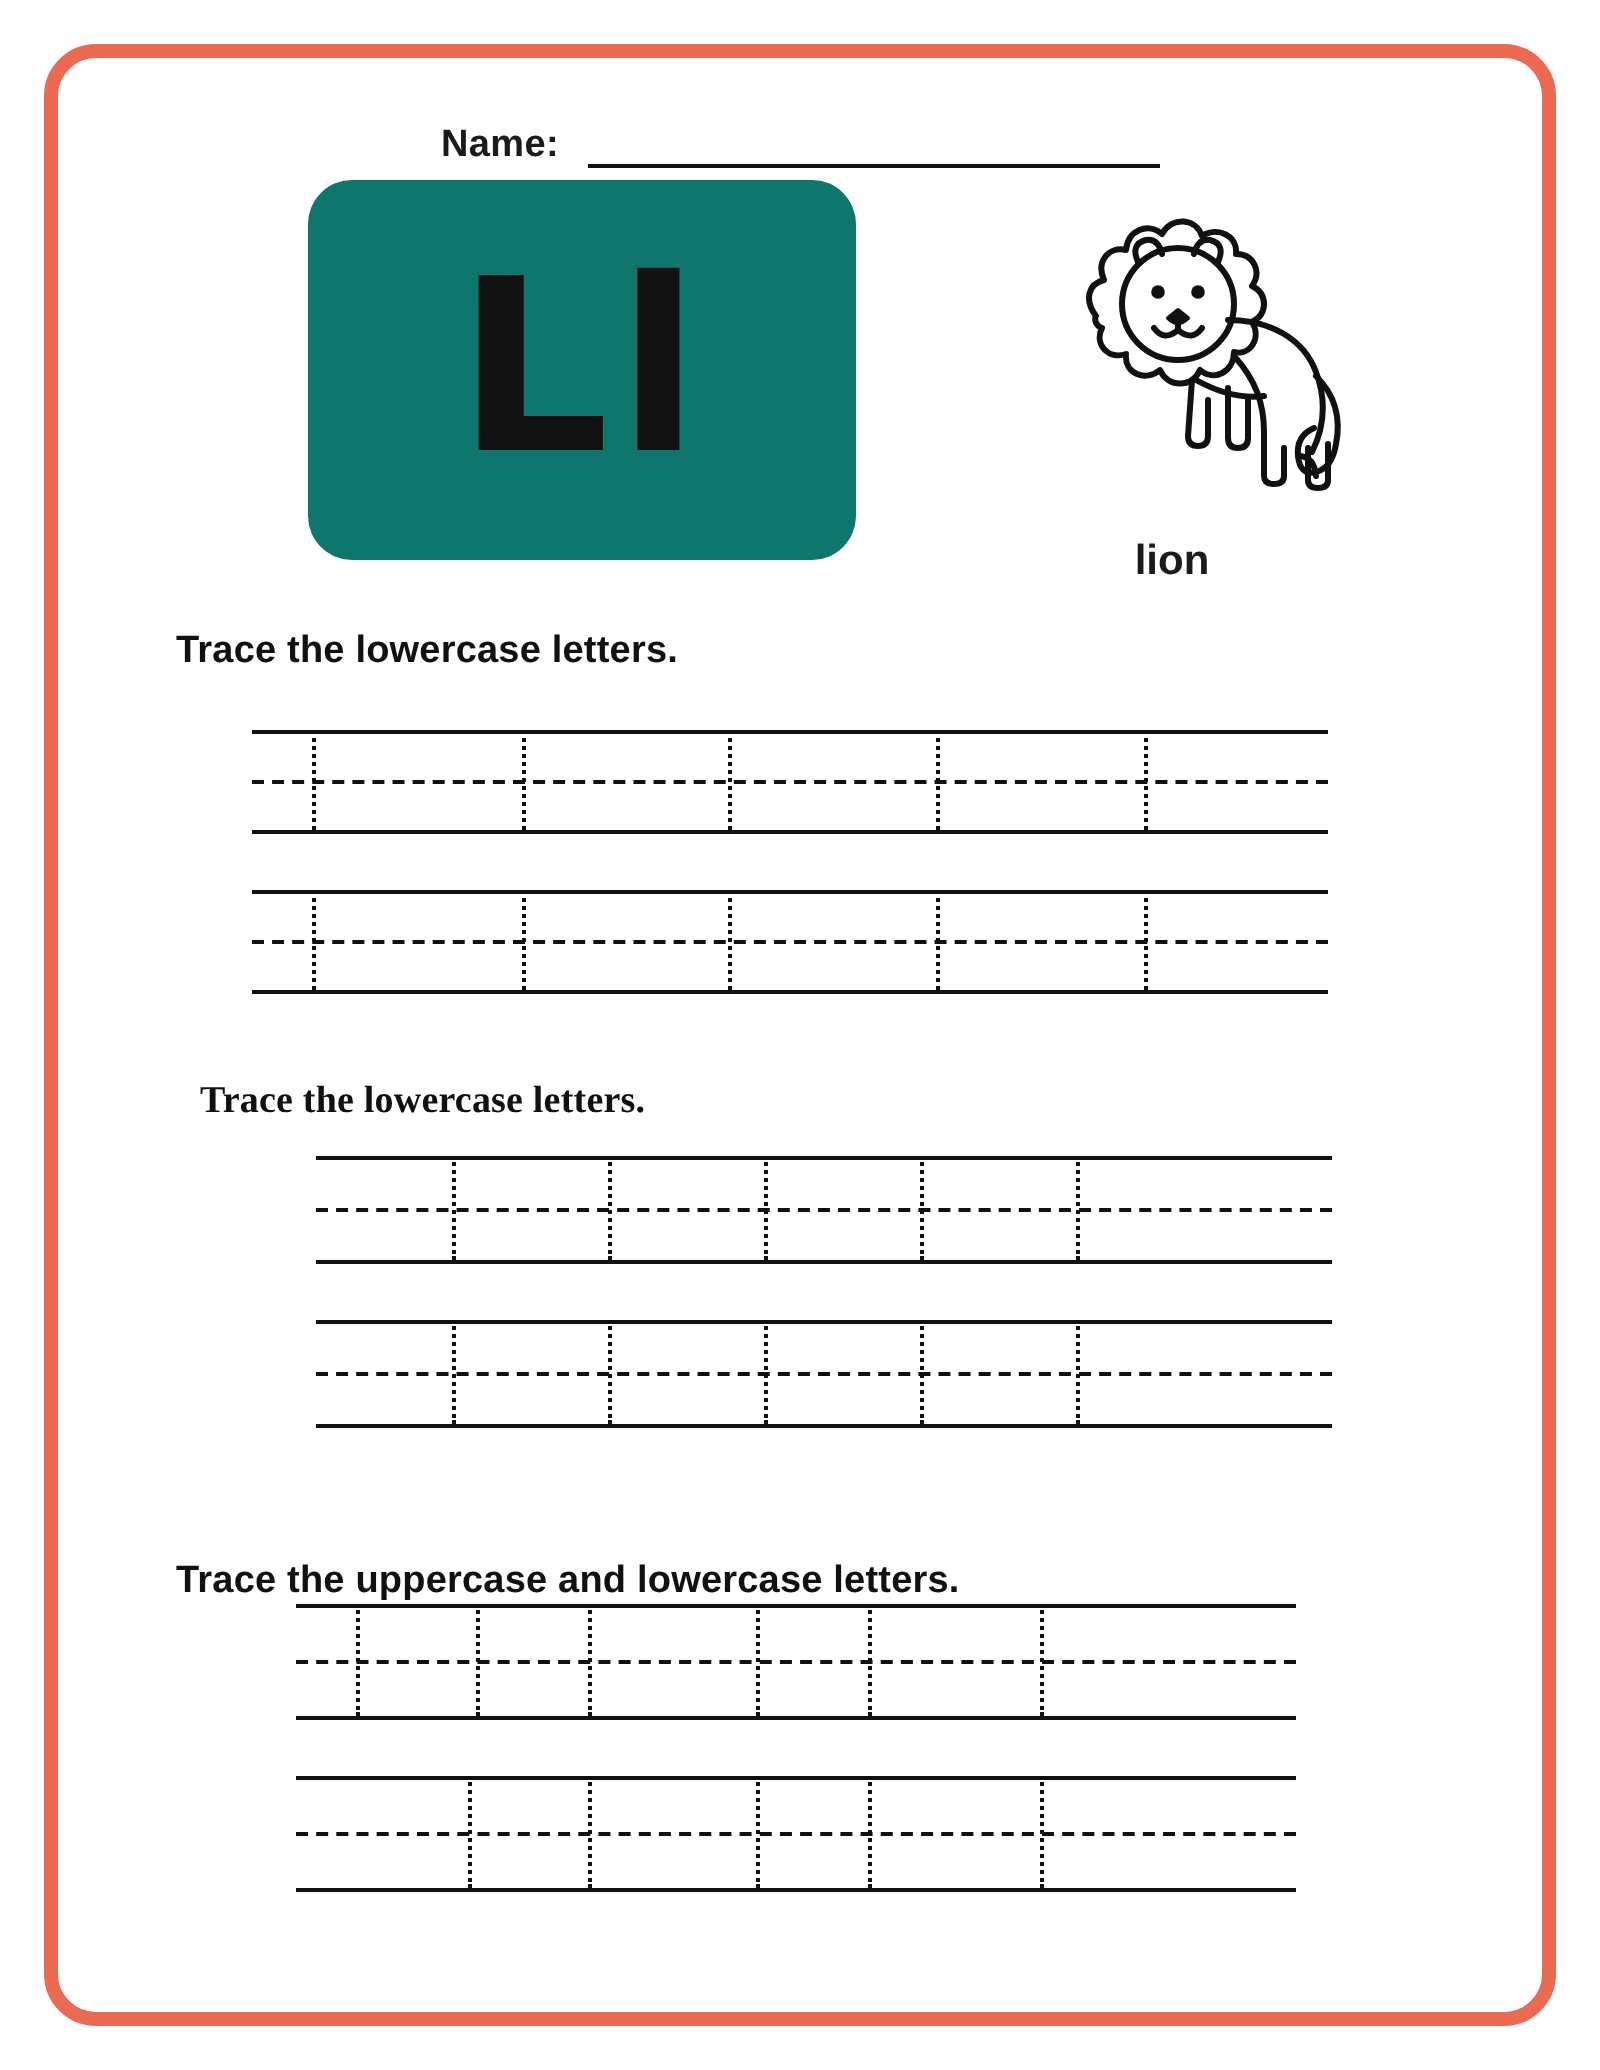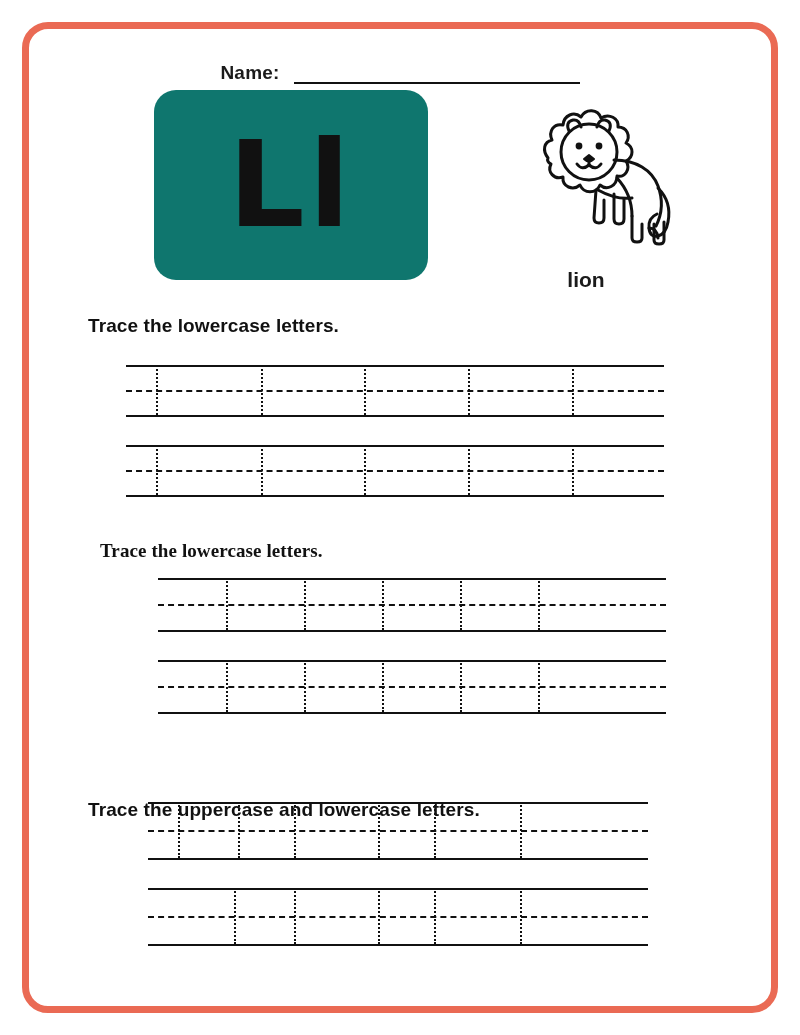--- a/index.html
+++ b/index.html
@@ -298,21 +298,21 @@
         <div class="tick-layer">
           <div class="tick" style="left:68px;"></div>
           <div class="tick" style="left:146px;"></div>
           <div class="tick" style="left:224px;"></div>
           <div class="tick" style="left:302px;"></div>
           <div class="tick" style="left:380px;"></div>
         </div>
       </div>
     </div>
 
-    <div class="section-title" style="left:40px; top:759px;">Trace the uppercase and lowercase letters.</div>
+    <div class="section-title" style="left:40px; top:740px;">Trace the uppercase and lowercase letters.</div>
 
     <div class="rule-group" style="left:100px; top:762px; width:500px;">
 
       <div class="rule-block" style="height:56px;">
         <div class="rule-top" style="top:0;"></div>
         <div class="rule-mid" style="top:28px;"></div>
         <div class="rule-bottom" style="top:56px;"></div>
         <div class="tick-layer">
           <div class="tick" style="left:30px;"></div>
           <div class="tick" style="left:90px;"></div>

